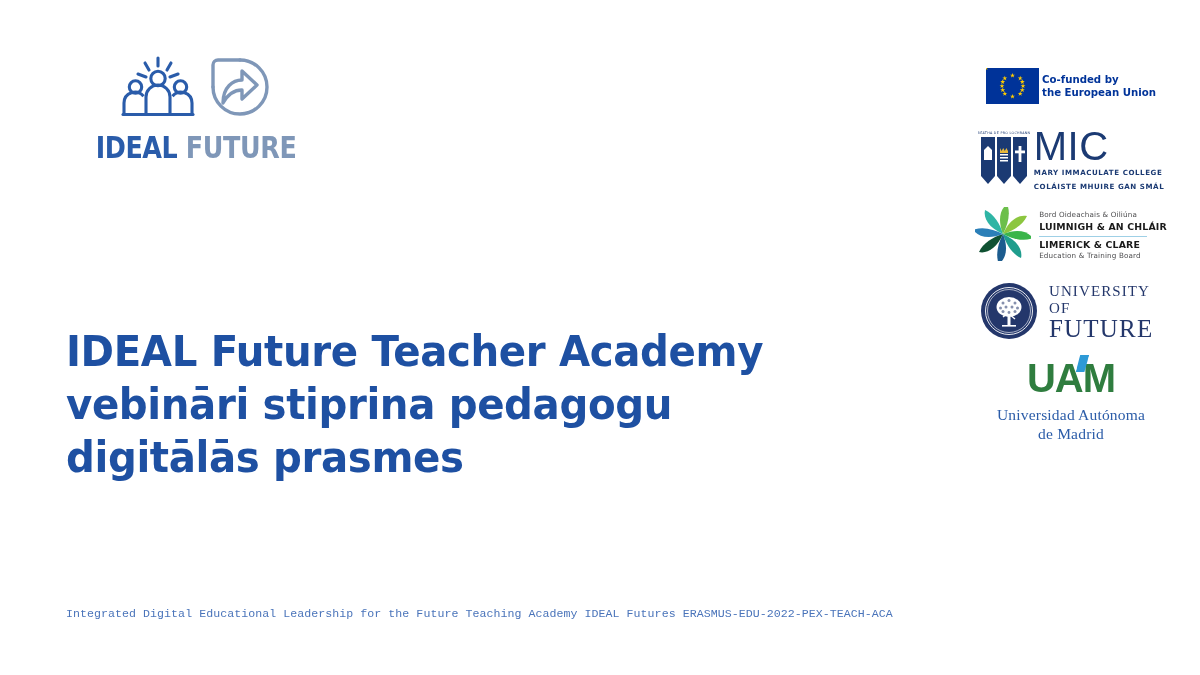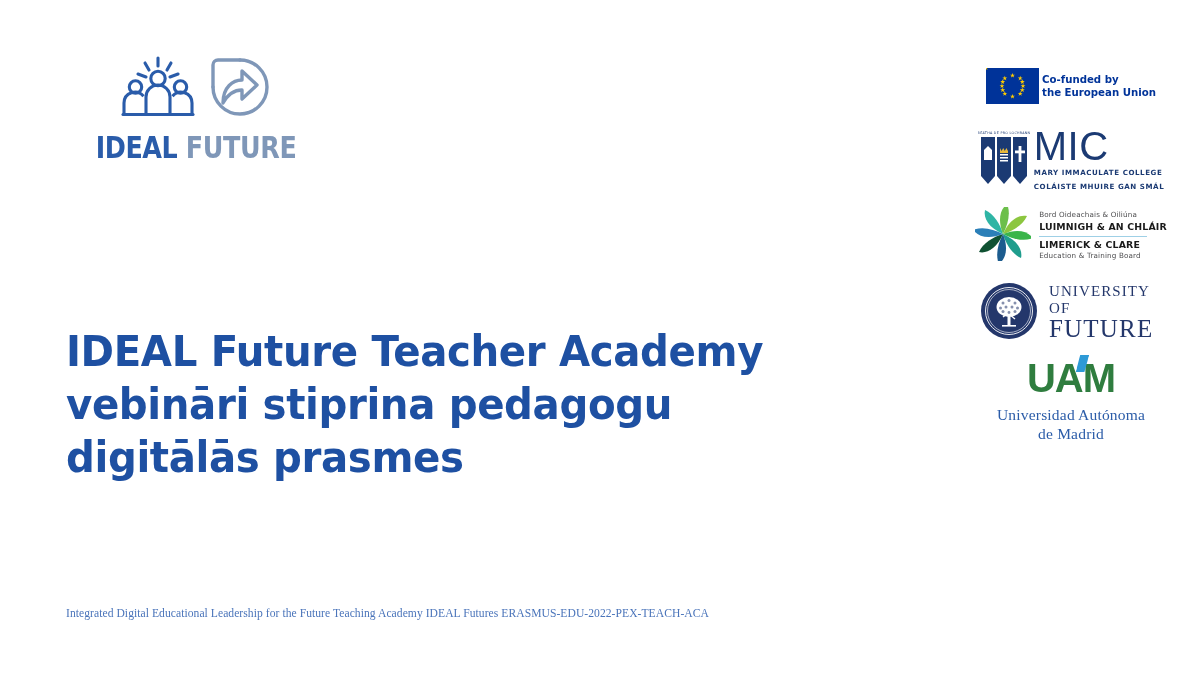--- a/index.html
+++ b/index.html
@@ -66,21 +66,21 @@
     letter-spacing: -0.4px;
     transform: scaleX(0.96);
     transform-origin: left top;
   }
 
   
   .footer-note {
     position: absolute;
     left: 66px;
     top: 607px;
-    font-family: Liberation Serif, serif;
+    font-family: Liberation Mono, monospace;
     font-size: 11.6px;
     color: #4a74ba;
     letter-spacing: 0.05px;
     white-space: nowrap;
   }
 
   
   .logo-rail {
     position: absolute;
     right: 38px;

